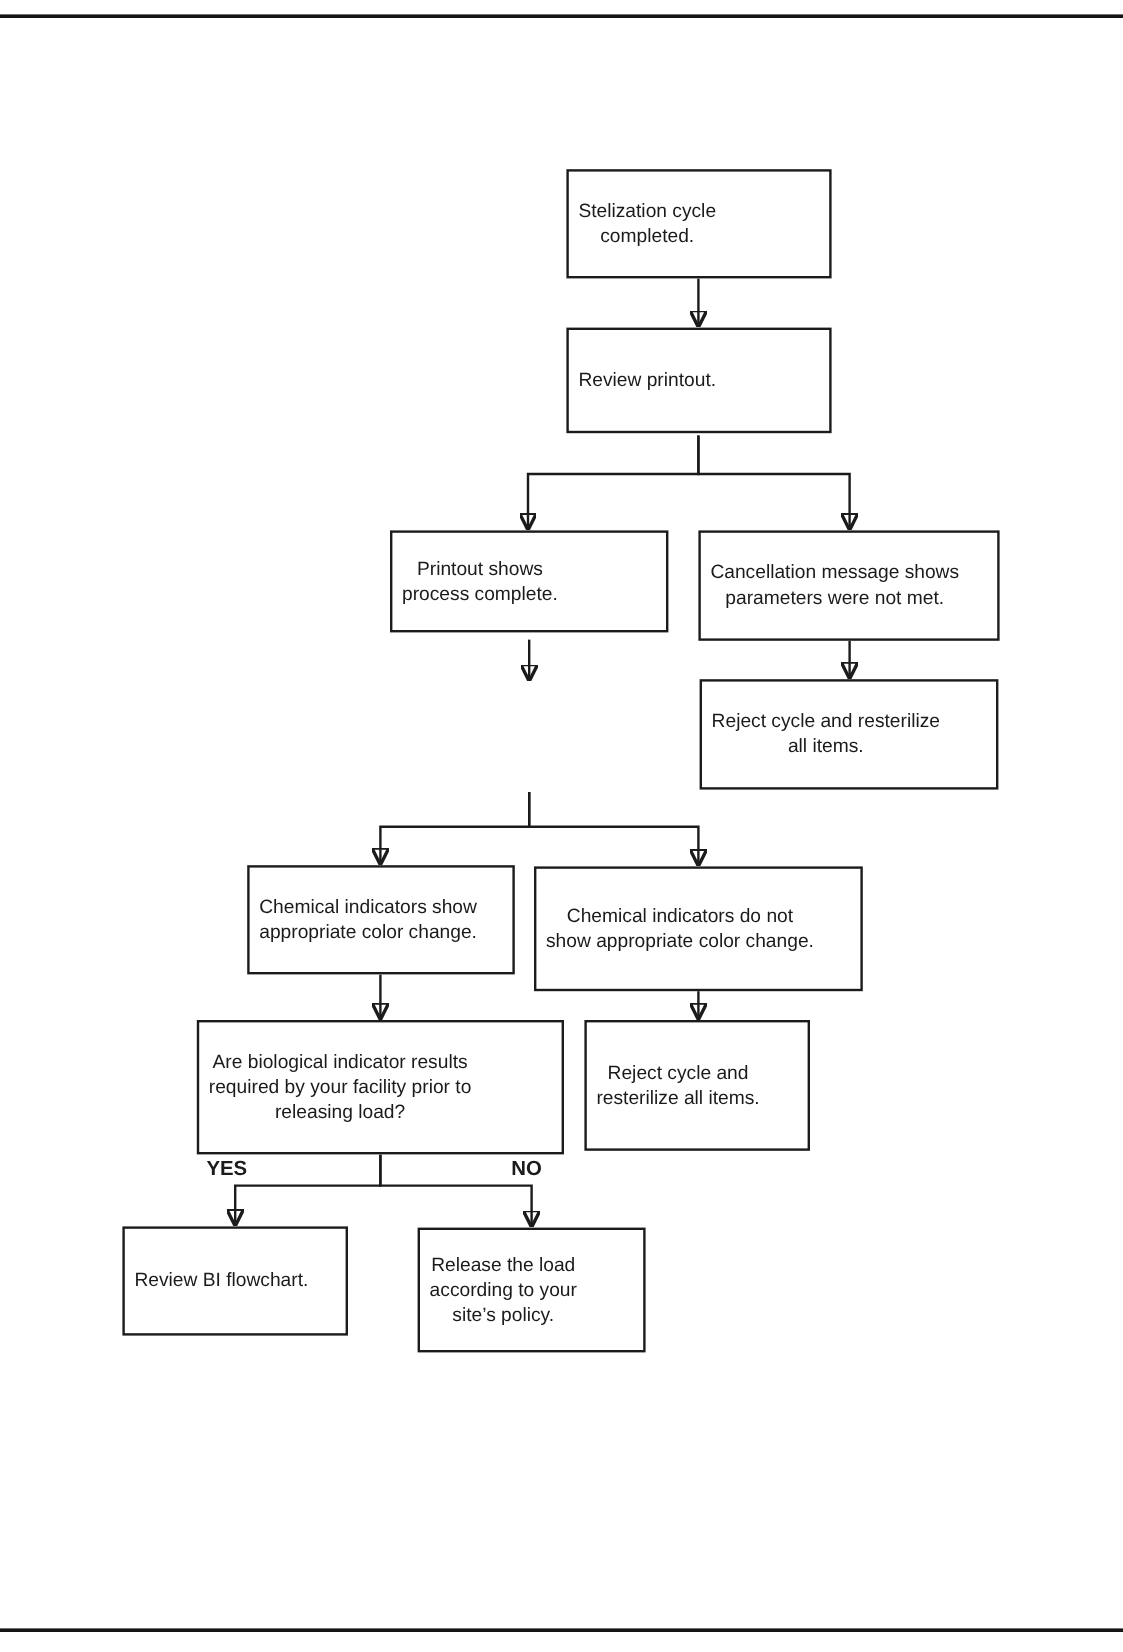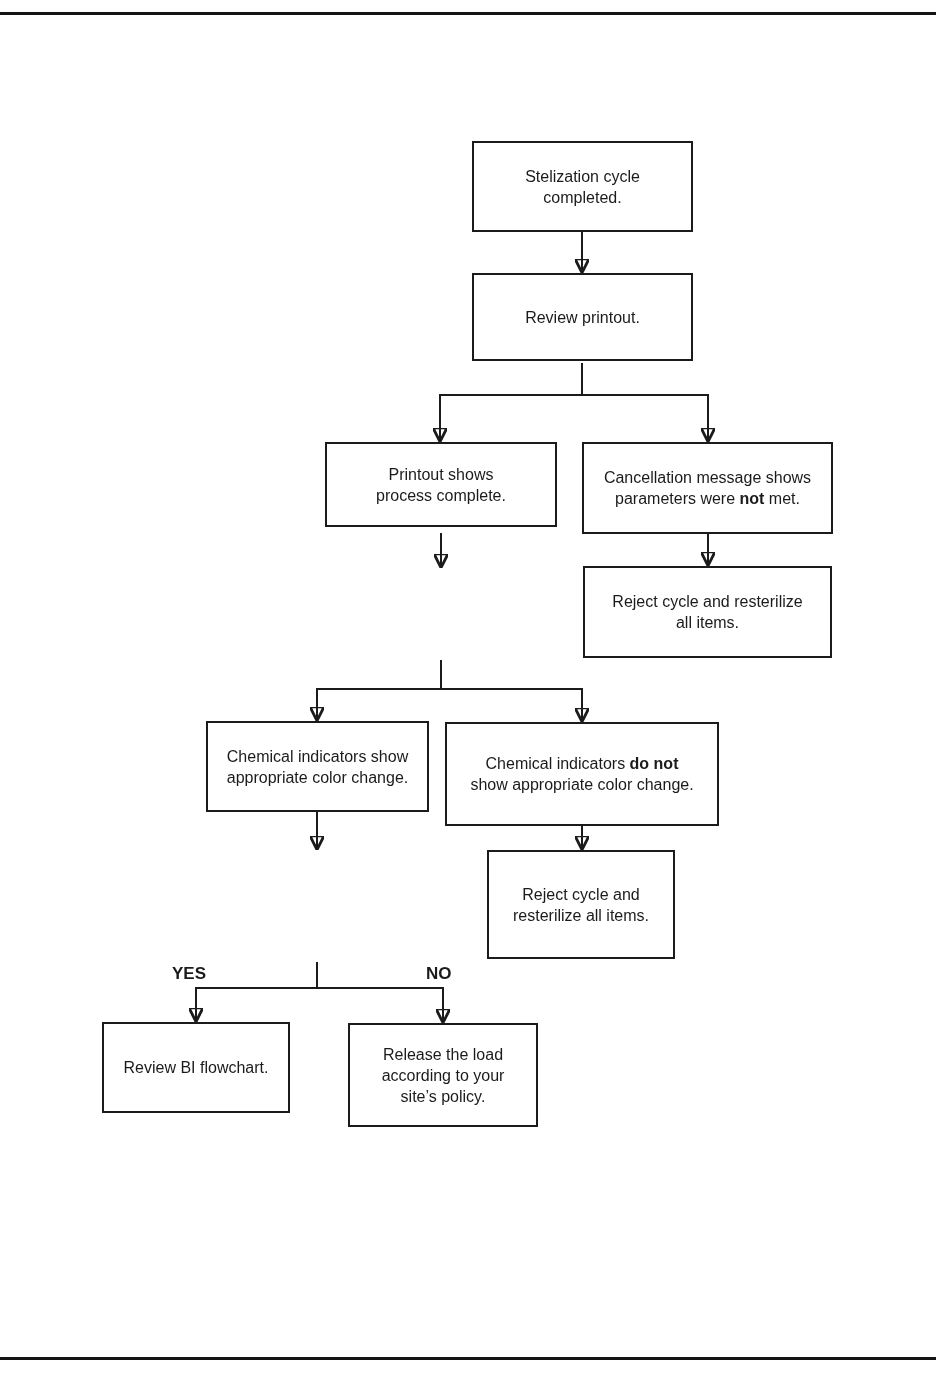--- a/index.html
+++ b/index.html
@@ -31,30 +31,29 @@
     stroke: #1b1b1b;
     stroke-width: 2;
   }
   .node {
     position: absolute;
     box-sizing: border-box;
     border: 2px solid #1b1b1b;
     background: #ffffff;
     display: flex;
     align-items: center;
-    justify-content: center;
     padding: 4px 8px;
   }
   .node-text {
     white-space: pre-line;
     text-align: center;
     font-size: 16px;
     line-height: 21px;
   }
-  .node-text b { font-weight: bold; margin-top: 40px; }
+  .node-text b { font-weight: normal; margin-top: 40px; }
   .branch-label {
     position: absolute;
     font-weight: bold;
     font-size: 17px;
     line-height: 18px;
   }
 </style>
 </head>
 <body>
 
@@ -110,20 +109,25 @@
   <div class="node" style="left:206px; top:721px; width:223px; height:91px;">
     <div class="node-text"><span>Chemical indicators show
 appropriate color change.</span></div>
   </div>
 
   <div class="node" style="left:445px; top:722px; width:274px; height:104px;">
     <div class="node-text"><span>Chemical indicators </span><b>do not</b><span>
 show appropriate color change.</span></div>
   </div>
 
+  <div class="node" style="left:164px; top:850px; width:306px; height:112px;">
+    <div class="node-text"><span>Are biological indicator results
+required by your facility prior to
+releasing load?</span></div>
+  </div>
 
   <div class="node" style="left:487px; top:850px; width:188px; height:109px;">
     <div class="node-text"><span>Reject cycle and
 resterilize all items.</span></div>
   </div>
 
   <div class="node" style="left:102px; top:1022px; width:188px; height:91px;">
     <div class="node-text"><span>Review BI flowchart.</span></div>
   </div>
 

